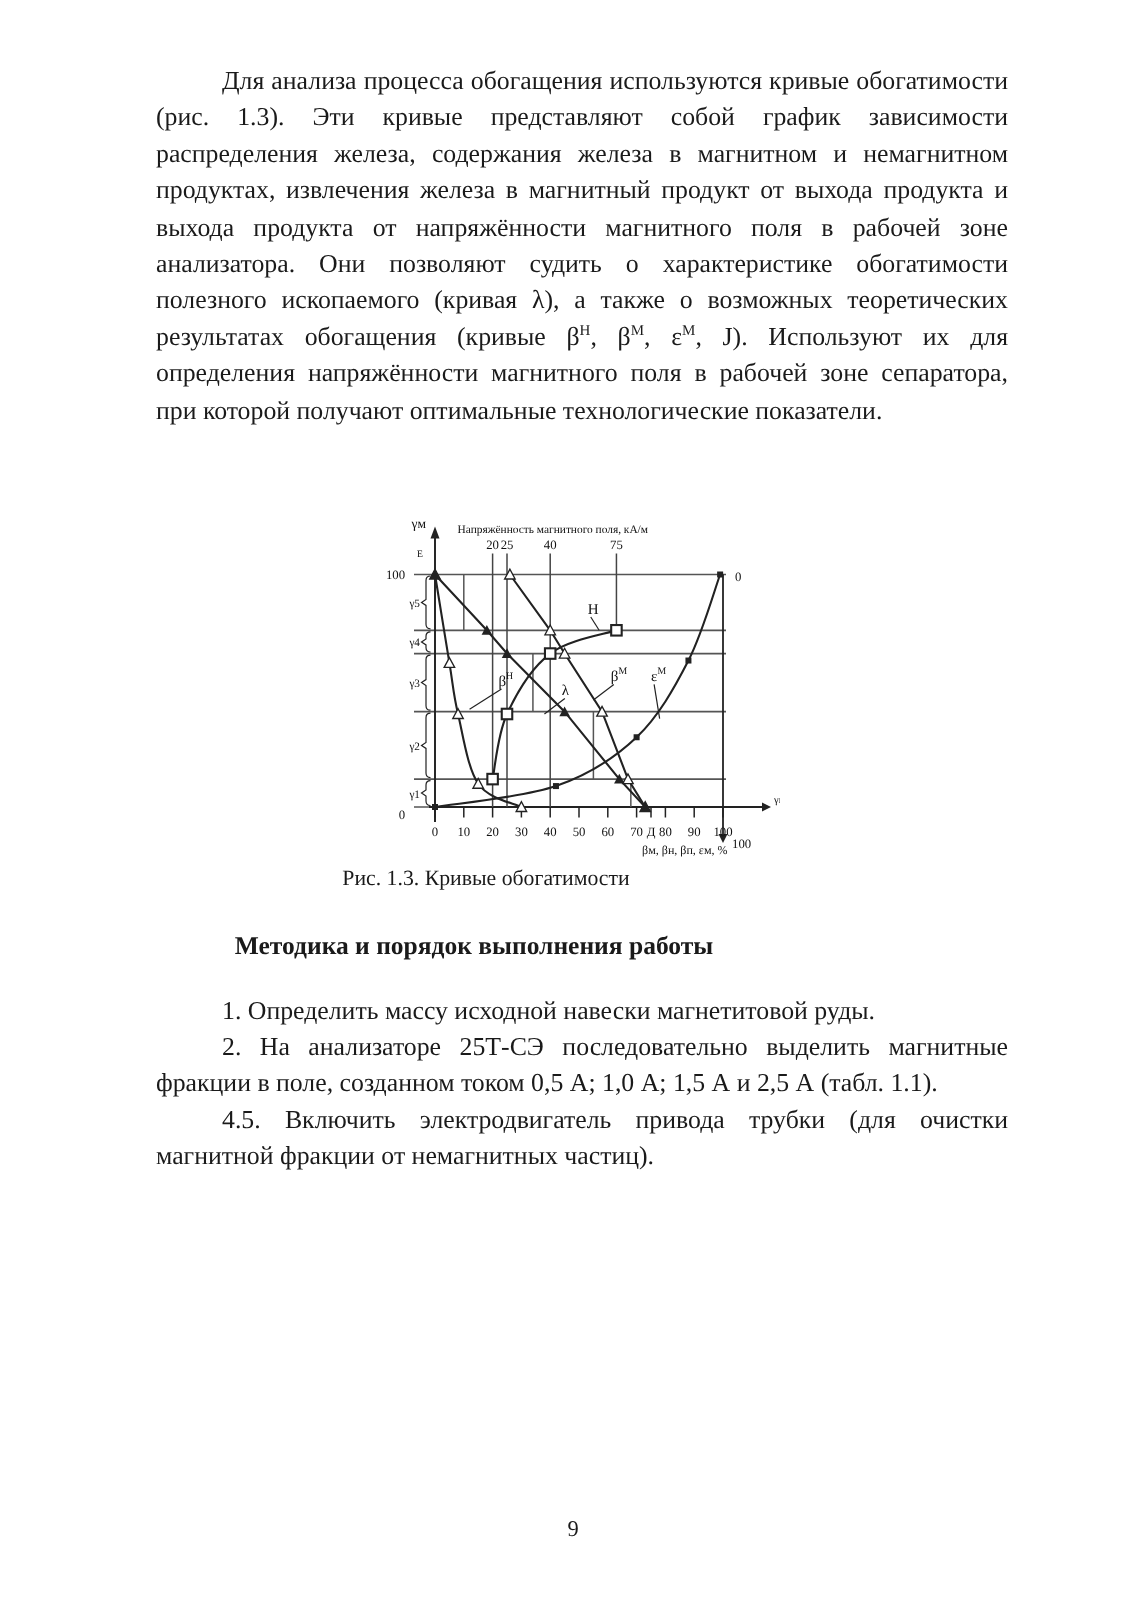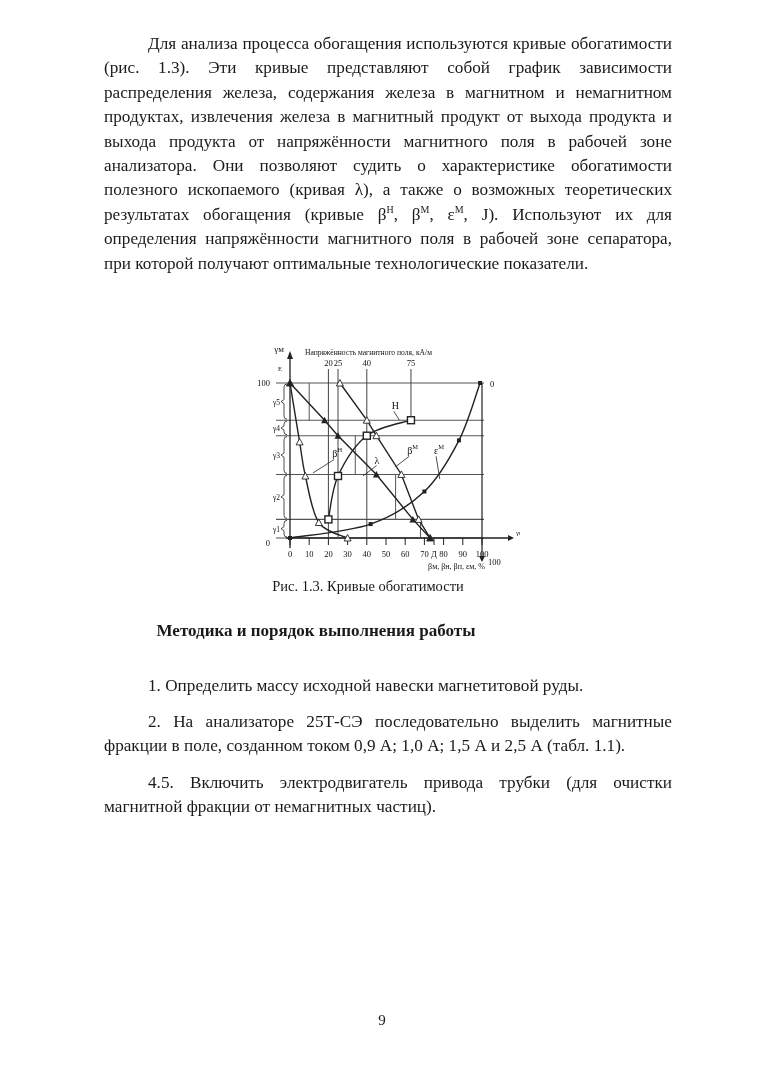--- a/index.html
+++ b/index.html
@@ -1,25 +1,25 @@
 <!DOCTYPE html>
 <html><head>
 <meta charset="utf-8">
 <style>
   html, body { margin:0; padding:0; background:#fff; }
   body { width:764px; height:1080px; position:relative; overflow:hidden;
          font-family:"Liberation Serif", "DejaVu Serif", serif; color:#1a1a1a; }
   p.para { margin:0; font-size:17.2px; line-height:24.4px; text-align:justify; text-indent:44px; }
-  .intro { position:absolute; left:104px; top:32px; width:568px; }
+  .intro { position:absolute; left:104px; top:42px; width:568px; }
   .figure { position:absolute; left:250px; top:340px; width:270px; height:260px; }
   .figure svg { display:block; }
-  .caption { position:absolute; left:0; width:648px; top:578px; text-align:center; font-size:14.5px;margin-left:44px; }
+  .caption { position:absolute; left:0; width:648px; top:578px; text-align:center; font-size:14.5px; }
   .section-title { position:absolute; left:0; width:632px; top:621px; text-align:center; font-weight:bold; font-size:17px; }
   .steps { position:absolute; left:104px; top:662px; width:568px; }
-  .steps p { margin:12px 0 0 0; font-size:17.2px; line-height:24.2px; text-align:justify; text-indent:44px; }
+  .steps p { margin:0 0 0 0; font-size:17.2px; line-height:24.2px; text-align:justify; text-indent:44px; }
   .page-number { position:absolute; left:0; width:764px; top:1012px; text-align:center; font-size:15px; }
   sup { font-size:10px; line-height:0; }
   svg text { font-family:"Liberation Serif", "DejaVu Serif", serif; fill:#111; }
 </style>
 </head>
 <body>
 
 <div class="intro">
   <p class="para" id="intro-p"><span>Для анализа процесса обогащения используются кривые обогатимости (рис. 1.3). Эти кривые представляют собой график зависимости распределения железа, содержания железа в магнитном и немагнитном продуктах, извлечения железа в магнитный продукт от выхода продукта и выхода продукта от напряжённости магнитного поля в рабочей зоне анализатора. Они позволяют судить о характеристике обогатимости полезного ископаемого (кривая λ), а также о возможных теоретических результатах обогащения (кривые β</span><sup>Н</sup><span>, β</span><sup>М</sup><span>, ε</span><sup>М</sup><span>, J). Используют их для определения напряжённости магнитного поля в рабочей зоне сепаратора, при которой получают оптимальные технологические показатели.</span></p>
 </div>
@@ -135,17 +135,17 @@
       <line x1="143.84" y1="71.35" x2="149.44" y2="80.2" stroke="#222" stroke-width="0.8"></line>
       <text x="141.84" y="69.35" font-size="10">H</text>
     </svg>
 </div>
 <div class="caption">Рис. 1.3. Кривые обогатимости</div>
 
 <div class="section-title">Методика и порядок выполнения работы</div>
 
 <div class="steps" id="steps">
     <p>1. Определить массу исходной навески магнетитовой руды.</p>
-    <p>2. На анализаторе 25Т-СЭ последовательно выделить магнитные фракции в поле, созданном током 0,9 А; 1,0 А; 1,5 А и 2,5 А (табл. 1.1).</p>
+    <p>2. На анализаторе 25Т-СЭ последовательно выделить магнитные фракции в поле, созданном током 0,5 А; 1,0 А; 1,5 А и 2,5 А (табл. 1.1).</p>
     <p>4.5. Включить электродвигатель привода трубки (для очистки магнитной фракции от немагнитных частиц).</p>
   </div>
 
 <div class="page-number">9</div>
 
 </body></html>

